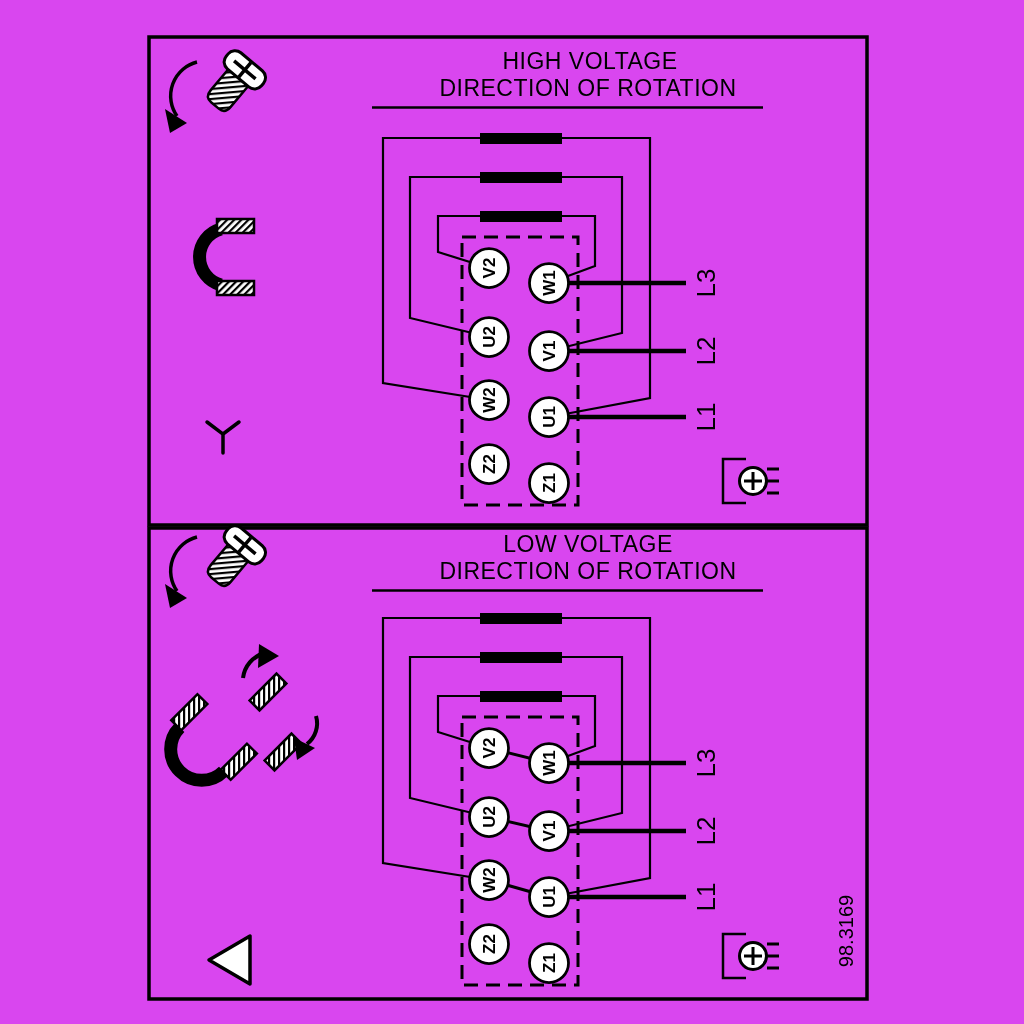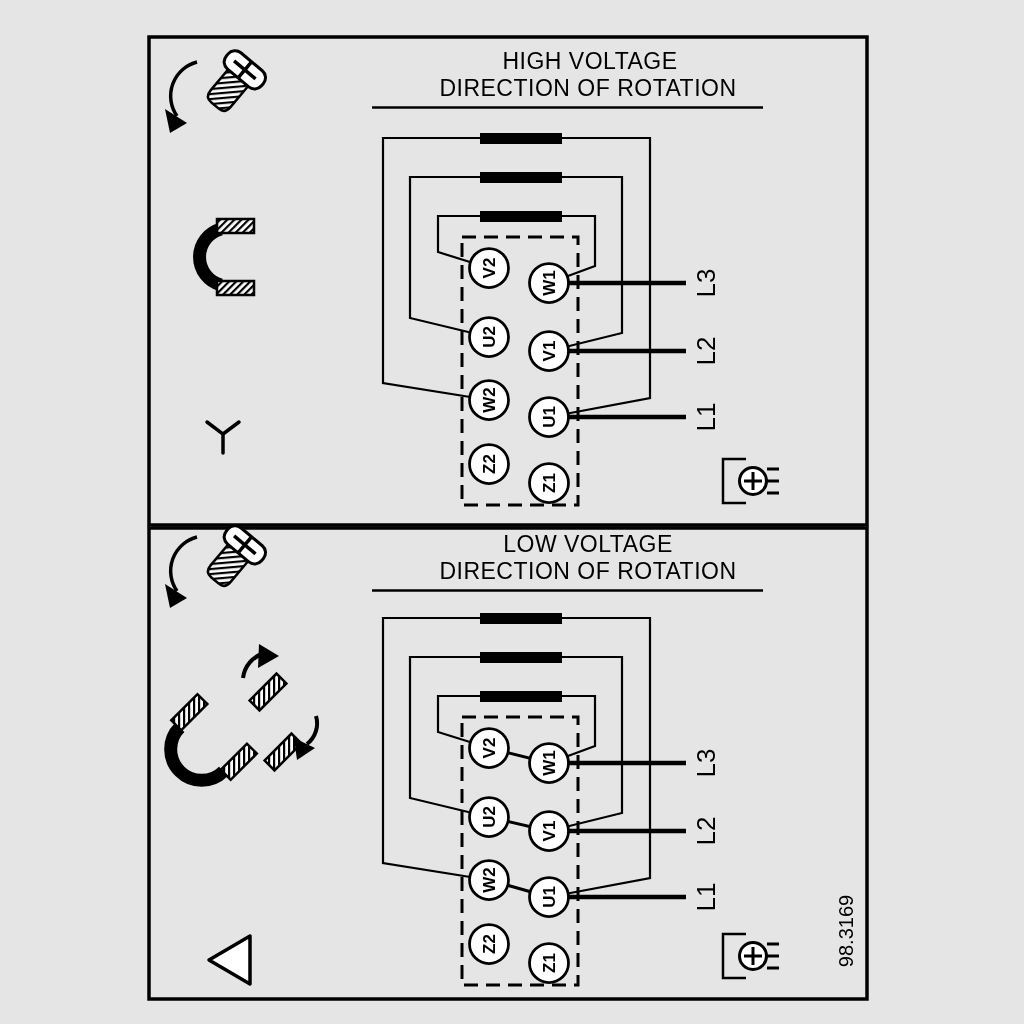--- a/index.html
+++ b/index.html
@@ -1,16 +1,16 @@
 <!DOCTYPE html>
 <html><head>
 <meta charset="utf-8">
 <style>
   html,body{margin:0;padding:0;background:#fff;}
-  .page{position:relative;width:1024px;height:1024px;background:#e5e5e5;overflow:hidden;}
+  .page{position:relative;width:1024px;height:1024px;background:#d946ef;overflow:hidden;}
   svg text{font-family:"Liberation Sans",sans-serif;fill:#000;}
   .border{stroke:#000;stroke-width:3.5;fill:none;}
   .wire{stroke:#000;stroke-width:2.2;fill:none;}
   .bridge{stroke:#000;stroke-width:3;fill:none;}
   .supply{stroke:#000;stroke-width:4.5;fill:none;}
   .dashbox{stroke:#000;stroke-width:3;fill:none;stroke-dasharray:14 8;}
   .bar{fill:#000;stroke:none;}
   .term{fill:#fff;stroke:#000;stroke-width:2.75;}
   .term-label{font-size:17px;font-weight:700;text-anchor:middle;}
   .line-label{font-size:26px;font-weight:400;text-anchor:middle;}

